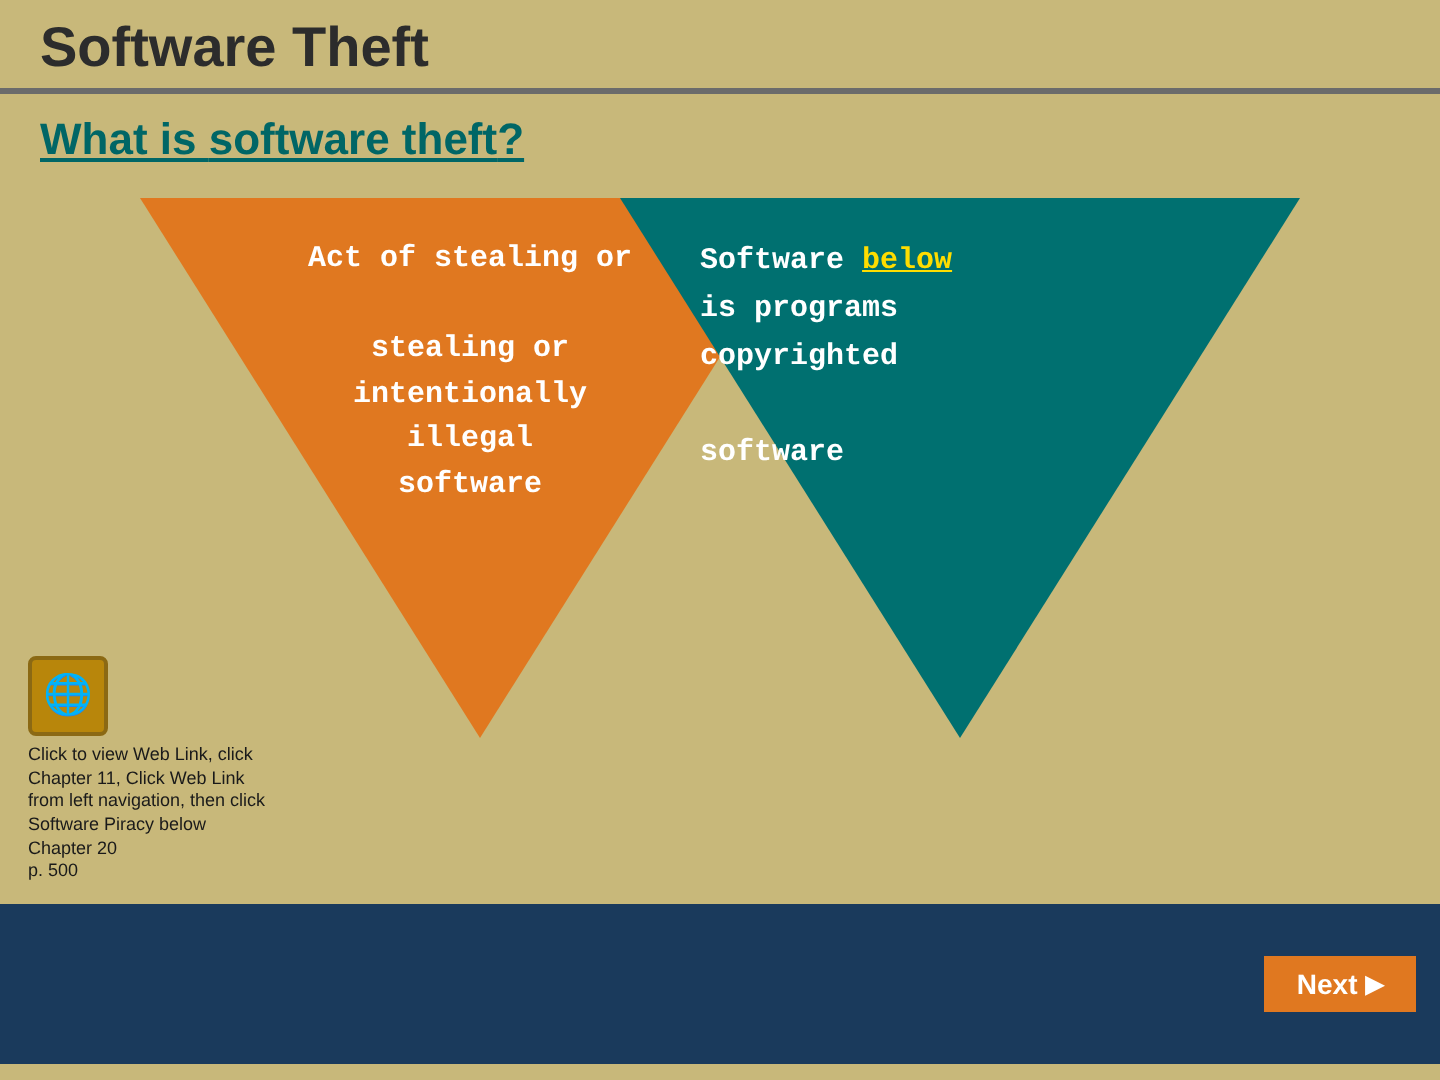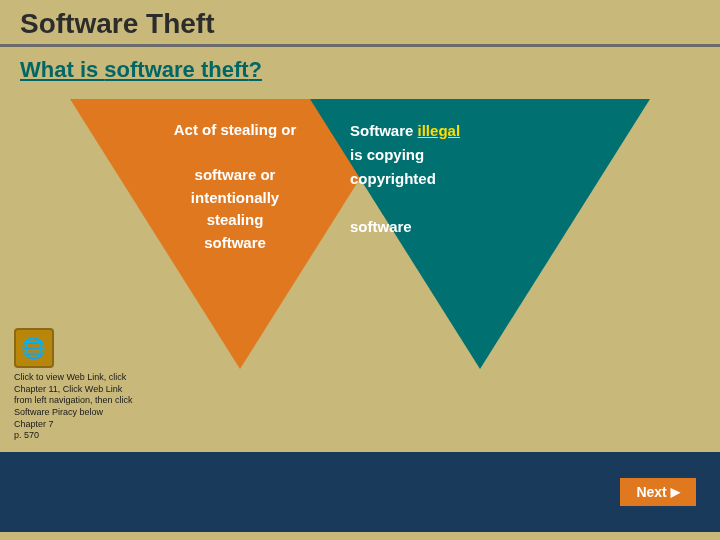--- a/index.html
+++ b/index.html
@@ -46,20 +46,21 @@
     }
 
     
     .triangle-area {
       display: flex;
       justify-content: center;
       align-items: flex-start;
       position: relative;
       width: 100%;
       height: 300px;
+      font-family: Liberation Mono, monospace;
     }
 
     
     .triangle-left {
       position: absolute;
       left: 50px;
       top: 0;
       width: 0;
       height: 0;
       border-left: 170px solid transparent;
@@ -115,21 +116,21 @@
     .bottom-bar {
       position: absolute;
       bottom: 0;
       left: 0;
       right: 0;
       height: 80px;
       background-color: #1a3a5c;
       display: flex;
       align-items: center;
       justify-content: flex-end;
-      padding-right: 24px;
+      padding-right: 12px;
     }
 
     .next-button {
       background-color: #e07820;
       color: white;
       border: none;
       padding: 6px 16px;
       font-size: 14px;
       font-weight: bold;
       cursor: pointer;
@@ -185,45 +186,45 @@
 
   <div class="triangle-area">
 
     <div class="triangle-left"></div>
 
     <div class="triangle-right"></div>
 
     <div class="triangle-text-left">
       <span>Act of stealing or</span><br>
       <br>
-      <span>software or</span><br>
+      <span>stealing or</span><br>
       <span>intentionally</span><br>
-      <span>stealing</span><br>
+      <span>illegal</span><br>
       <span>software</span>
     </div>
 
     <div class="triangle-text-right">
       <span>Software</span>
-      <span class="highlight">illegal</span><br>
-      <span>is copying</span><br>
+      <span class="highlight">below</span><br>
+      <span>is programs</span><br>
       <span>copyrighted</span><br>
       <br>
       <span>software</span>
     </div>
 
   </div>
 
   <div class="web-link-area">
     <div class="web-link-icon">
       <span>🌐</span>
     </div>
     <div class="web-link-text">
-      <span>Click to view Web Link, click Chapter 11, Click Web Link from left navigation, then click Software Piracy below Chapter 7</span>
+      <span>Click to view Web Link, click Chapter 11, Click Web Link from left navigation, then click Software Piracy below Chapter 20</span>
       <br>
-      <span>p. 570</span>
+      <span>p. 500</span>
     </div>
   </div>
 
   <div class="bottom-bar">
     <button class="next-button">Next</button>
   </div>
 
 </div>
 
 </body></html>

